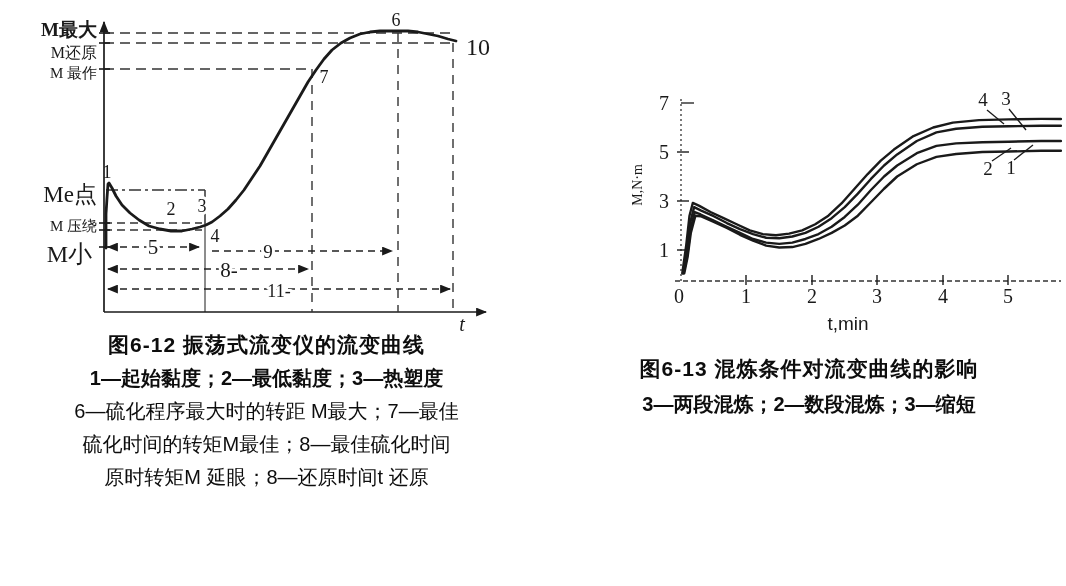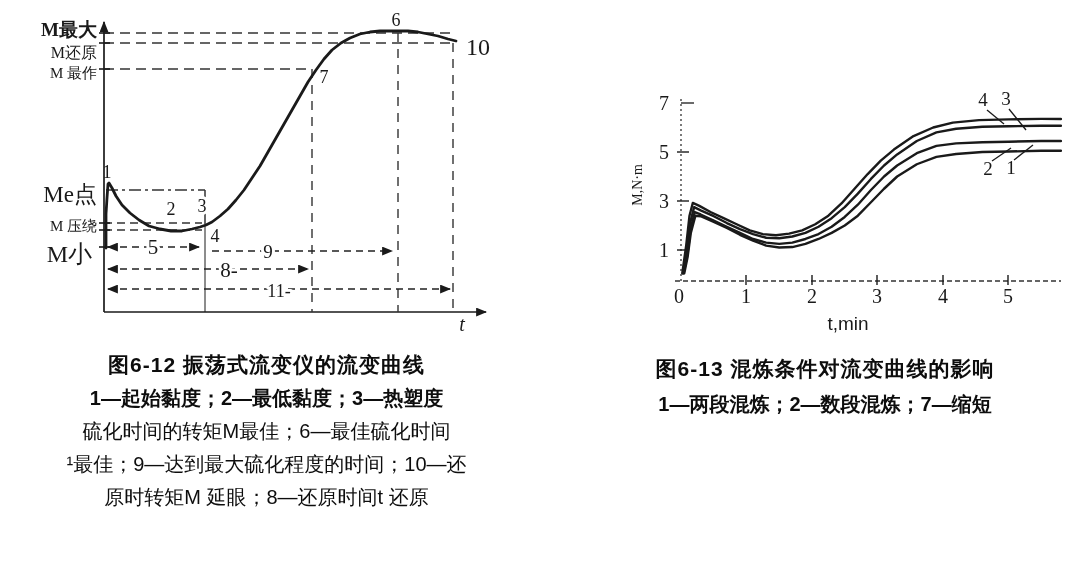--- a/index.html
+++ b/index.html
@@ -2,22 +2,22 @@
 <html><head>
 <meta charset="utf-8">
 <style>
   html,body{margin:0;padding:0;background:#fff;}
   .page{position:relative;width:1066px;height:586px;background:#ffffff;overflow:hidden;
         font-family:"Liberation Sans",sans-serif;color:#111;}
   svg{position:absolute;display:block;}
   .fig612-svg{left:0;top:0;}
   .fig613-svg{left:615px;top:85px;}
   .caption{position:absolute;text-align:center;color:#0d0d0d;}
-  .caption-left{left:0;top:348px;width:533px;}
-  .caption-right{left:592px;top:352px;width:466px;}
+  .caption-left{left:0;top:328px;width:533px;}
+  .caption-right{left:576px;top:352px;width:466px;}
   .cap-title{font-size:21px;font-weight:bold;line-height:34px;letter-spacing:1px;}
   .cap-line{font-size:20px;line-height:33px;}
   .caption-right .cap-line{line-height:36px;font-weight:bold;}
   .cap-line.bold{font-weight:bold;}
 </style>
 </head>
 <body>
 
 <div class="page">
 
@@ -67,22 +67,22 @@
       <text x="229" y="277" fill="#1a1a1a" font-size="21px" text-anchor="middle" font-family="&quot;Liberation Serif&quot;, serif" style="paint-order:stroke;stroke:#ffffff;stroke-width:6px;stroke-linejoin:round">8-</text>
       <text x="268" y="258" fill="#1a1a1a" font-size="19px" text-anchor="middle" font-family="&quot;Liberation Serif&quot;, serif" style="paint-order:stroke;stroke:#ffffff;stroke-width:6px;stroke-linejoin:round">9</text>
       <text x="478" y="55" fill="#1a1a1a" font-size="24px" text-anchor="middle" font-family="&quot;Liberation Serif&quot;, serif">10</text>
       <text x="279" y="297" fill="#1a1a1a" font-size="18px" text-anchor="middle" font-family="&quot;Liberation Serif&quot;, serif" style="paint-order:stroke;stroke:#ffffff;stroke-width:6px;stroke-linejoin:round">11-</text>
       <text x="462" y="331" fill="#1a1a1a" font-size="20px" text-anchor="middle" font-family="&quot;Liberation Serif&quot;, serif" font-style="italic">t</text>
     </svg>
 
   <div class="caption caption-left">
     <div class="cap-title">图6-12  振荡式流变仪的流变曲线</div>
     <div class="cap-line bold">1—起始黏度；2—最低黏度；3—热塑度</div>
-    <div class="cap-line">硫化时间的转矩M最佳；6—最佳硫化时间</div>
-    <div class="cap-line">¹最佳；9—达到最大硫化程度的时间；10—还</div>
+    <div class="cap-line">6—硫化程序最大时的转距 M最大；7—最佳</div>
+    <div class="cap-line">硫化时间的转矩M最佳；8—最佳硫化时间</div>
     <div class="cap-line">原时转矩M 延眼；8—还原时间t 还原</div>
   </div>
 
   <svg class="fig613-svg" width="451" height="260" viewBox="0 0 451 260">
       <defs>
         <marker id="fig-6-13-plot-ah" viewBox="0 0 10 8" refX="9" refY="4" markerWidth="11" markerHeight="9" markerUnits="userSpaceOnUse" orient="auto-start-reverse">
           <path d="M0,0 L10,4 L0,8 Z" fill="#1a1a1a"></path>
         </marker>
       </defs>
       <line x1="66" y1="196" x2="66" y2="14" stroke="#333333" stroke-width="1.3" fill="none" stroke-dasharray="2 3"></line>
@@ -117,16 +117,16 @@
       <text x="233" y="245" fill="#1a1a1a" font-size="19px" text-anchor="middle" font-family="&quot;Liberation Sans&quot;, sans-serif">t,min</text>
       <text x="27" y="100" fill="#1a1a1a" font-size="14px" text-anchor="middle" font-family="&quot;Liberation Serif&quot;, serif" transform="rotate(-90 27 100)">M,N·m</text>
       <text x="368" y="21" fill="#1a1a1a" font-size="19px" text-anchor="middle" font-family="&quot;Liberation Serif&quot;, serif">4</text>
       <text x="391" y="20" fill="#1a1a1a" font-size="19px" text-anchor="middle" font-family="&quot;Liberation Serif&quot;, serif">3</text>
       <text x="373" y="90" fill="#1a1a1a" font-size="19px" text-anchor="middle" font-family="&quot;Liberation Serif&quot;, serif">2</text>
       <text x="396" y="89" fill="#1a1a1a" font-size="19px" text-anchor="middle" font-family="&quot;Liberation Serif&quot;, serif">1</text>
     </svg>
 
   <div class="caption caption-right">
     <div class="cap-title">图6-13  混炼条件对流变曲线的影响</div>
-    <div class="cap-line">1—两段混炼；2—数段混炼；7—缩短</div>
+    <div class="cap-line">3—两段混炼；2—数段混炼；3—缩短</div>
   </div>
 
 </div>
 
 </body></html>

